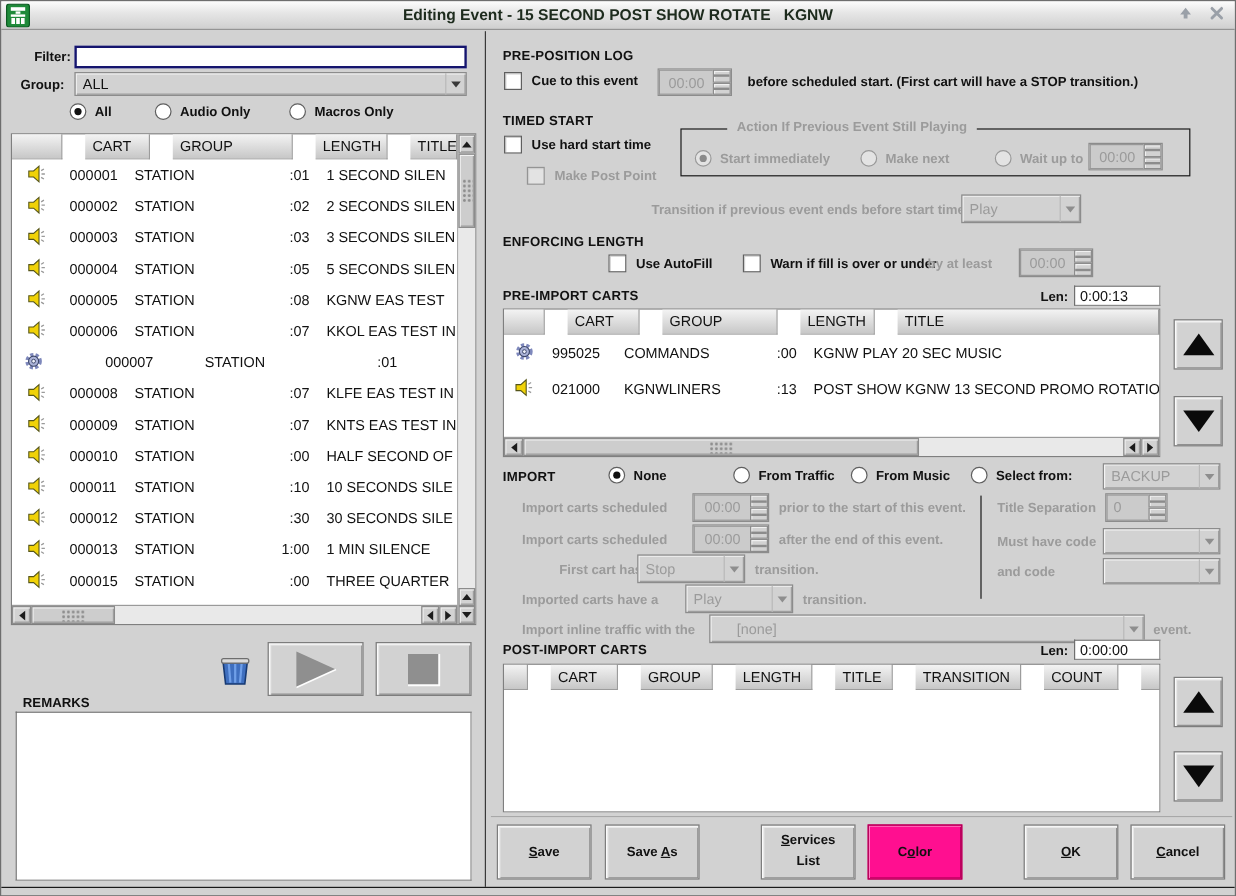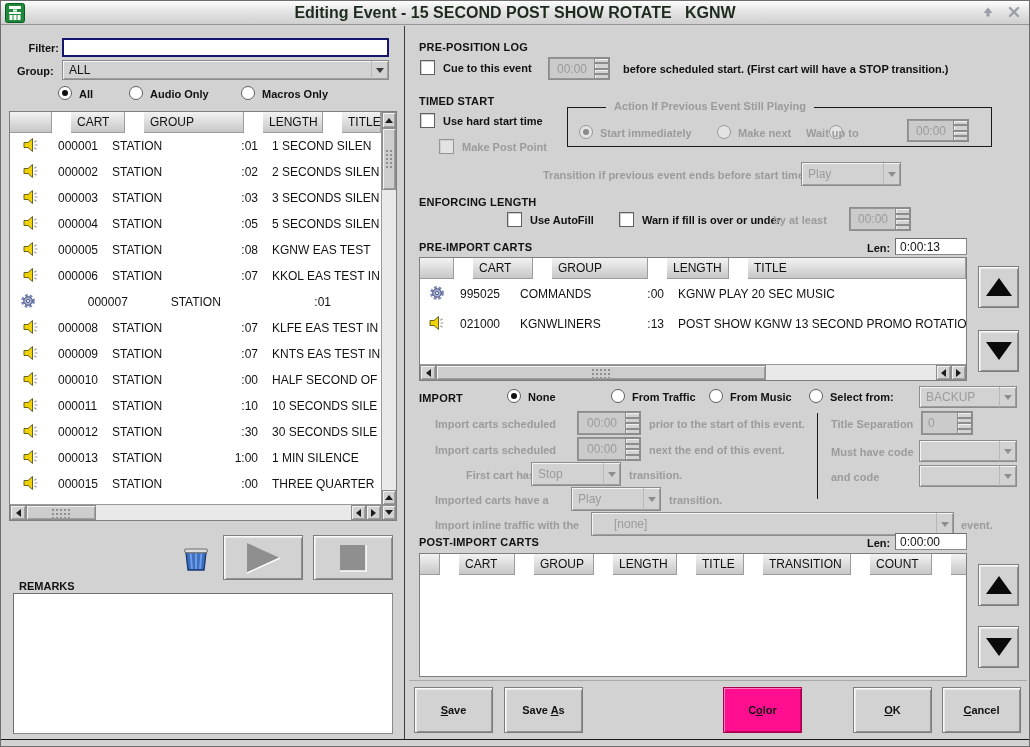--- a/index.html
+++ b/index.html
@@ -6,21 +6,21 @@
   *{box-sizing:border-box;}
   #window{
     position:relative;width:1030px;height:747px;overflow:hidden;
     background:#d2d2d2;border:1px solid #6e6e6e;
     font-family:"Liberation Sans",sans-serif;color:#111;
   }
   
   .titlebar{position:absolute;left:0;top:0;width:100%;height:24px;
     background:linear-gradient(#fdfdfd,#e7e7e7 40%,#cfcfcf);border-bottom:1px solid #949494;}
   .title-text{position:absolute;left:0;right:0;top:0;height:40px;line-height:24px;
-    text-align:center;font-weight:bold;font-size:16px;color:#1d2b1d;white-space:pre;}
+    text-align:center;font-weight:bold;font-size:13px;color:#1d2b1d;white-space:pre;}
   .win-icon{position:absolute;left:4px;top:2px;width:20px;height:20px;}
   .win-btn{position:absolute;top:2px;width:25px;height:20px;text-align:center;line-height:20px;
     color:#9aa0a8;font-weight:bold;}
   
   .lbl{position:absolute;font-size:11px;font-weight:bold;color:#111;white-space:nowrap;}
   .lbl.dis{color:#9b9b9b;}
   .sec{position:absolute;font-size:11px;font-weight:bold;color:#111;letter-spacing:.2px;white-space:nowrap;}
   .btn{position:absolute;background:#d2d2d2;border:1px solid #7d7d7d;
     box-shadow:inset 1px 1px 0 #fafafa, inset 2px 2px 0 #e8e8e8, inset -1px -1px 0 #8f8f8f;
     font-size:11px;font-weight:bold;color:#111;display:flex;align-items:center;justify-content:center;text-align:center;}
@@ -449,21 +449,21 @@
   <div class="lbl dis" style="left:461px;top:140px;">Make Post Point</div>
 
   <div class="gbox" style="left:566px;top:106px;width:425px;height:40px;">
     <div class="legend">Action If Previous Event Still Playing</div>
   </div>
   <div class="radio dis on" style="left:578px;top:124px;"></div>
   <div class="lbl dis" style="left:599px;top:126px;">Start immediately</div>
   <div class="radio dis" style="left:716px;top:124px;"></div>
   <div class="lbl dis" style="left:737px;top:126px;">Make next</div>
   <div class="radio dis" style="left:828px;top:124px;"></div>
-  <div class="lbl dis" style="left:805px;top:126px;">Wait up to</div>
+  <div class="lbl dis" style="left:849px;top:126px;">Wait up to</div>
   <div class="spin" style="left:906px;top:118px;width:62px;height:23px;">
     <div class="sval">00:00</div>
     <div class="sarr">
         <div>
           <div class="t-up"></div>
         </div>
         <div>
           <div class="t-dn"></div>
         </div>
       </div>
@@ -601,21 +601,21 @@
     <div class="sval">00:00</div>
     <div class="sarr">
         <div>
           <div class="t-up"></div>
         </div>
         <div>
           <div class="t-dn"></div>
         </div>
       </div>
   </div>
-  <div class="lbl dis" style="left:648px;top:443px;">next the end of this event.</div>
+  <div class="lbl dis" style="left:648px;top:443px;">after the end of this event.</div>
 
   <div class="lbl dis" style="left:434px;top:468px;padding-left:31px;">First cart has a</div>
   <div class="combo dis" style="left:530px;top:461px;width:90px;height:24px;">
     <div class="cval">Stop</div>
     <div class="carr">
         <div class="tri-d"></div>
       </div>
   </div>
   <div class="lbl dis" style="left:628px;top:468px;">transition.</div>
 
@@ -694,20 +694,24 @@
     </div>
 
   <div style="position:absolute;left:408px;top:679px;width:618px;height:1px;background:#efefef;border-top:1px solid #a8a8a8;"></div>
 
   <div class="btn" style="left:413px;top:686px;width:79px;height:46px;">
     <span><span></span><u>S</u><span>ave</span></span>
   </div>
   <div class="btn" style="left:503px;top:686px;width:79px;height:46px;">
     <span><span>Save </span><u>A</u><span>s</span></span>
   </div>
+  <div class="btn" style="left:633px;top:686px;width:79px;height:46px;flex-direction:column;line-height:1.6;">
+    <span><span></span><u>S</u><span>ervices</span></span>
+    <span>List</span>
+  </div>
   <div class="btn" style="left:722px;top:686px;width:79px;height:46px;background:#ff0f90;box-shadow:inset 1px 1px 0 #ff7ec0, inset -1px -1px 0 #c00060;border-color:#a8004f;">
     <span><span>C</span><u>o</u><span>lor</span></span>
   </div>
   <div class="btn" style="left:852px;top:686px;width:79px;height:46px;">
     <span><span></span><u>O</u><span>K</span></span>
   </div>
   <div class="btn" style="left:941px;top:686px;width:79px;height:46px;">
     <span><span></span><u>C</u><span>ancel</span></span>
   </div>
 

